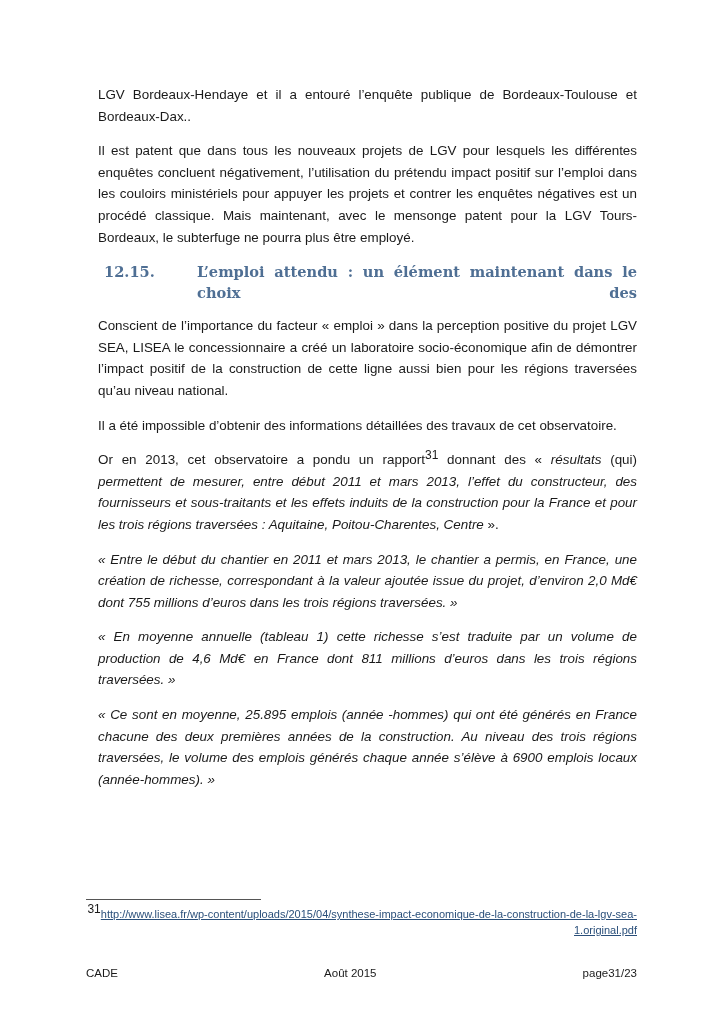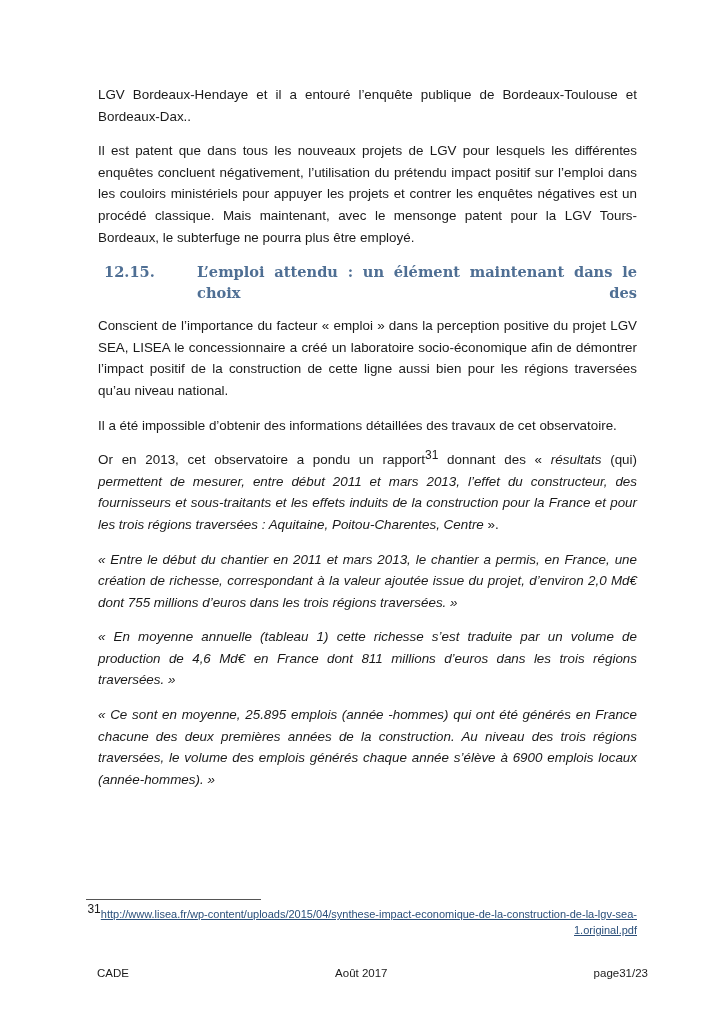--- a/index.html
+++ b/index.html
@@ -26,21 +26,21 @@
       position: absolute; left: 86px; top: 899px; width: 175px; height: 1px;
       background: #555;
     }
     .footnote {
       position: absolute; left: 86px; top: 906px; width: 551px;
       font-size: 11px; line-height: 16px; color: #1a1a1a; text-align: right;
     }
     .footnote a { color: #2a4f7a; text-decoration: underline; }
     .footer {
       position: absolute; left: 86px; top: 967px; width: 551px;
-      display: flex; justify-content: space-between; font-size: 11.5px; color: #1a1a1a; margin-left: 11px;
+      display: flex; justify-content: space-between; font-size: 11.5px; color: #1a1a1a;
     }
   </style>
 </head>
 <body>
 
 <div class="page">
   <p>LGV Bordeaux-Hendaye et il a entouré l’enquête publique de Bordeaux-Toulouse et Bordeaux-Dax..</p>
   <p>Il est patent que dans tous les nouveaux projets de LGV pour lesquels les différentes enquêtes concluent négativement, l’utilisation du prétendu impact positif sur l’emploi dans les couloirs ministériels pour appuyer les projets et contrer les enquêtes négatives est un procédé classique. Mais maintenant, avec le mensonge patent pour la LGV Tours-Bordeaux, le subterfuge ne pourra plus être employé.</p>
 
   <div class="heading heading-wrap" style="display:block;">
@@ -62,15 +62,15 @@
   <p class="quote">« Ce sont en moyenne, 25.895 emplois (année -hommes) qui ont été générés en France chacune des deux premières années de la construction. Au niveau des trois régions traversées, le volume des emplois générés chaque année s’élève à 6900 emplois locaux (année-hommes). »</p>
 </div>
 
 <div class="fn-rule"></div>
 <div class="footnote">
   <sup>31</sup><a>http://www.lisea.fr/wp-content/uploads/2015/04/synthese-impact-economique-de-la-construction-de-la-lgv-sea-1.original.pdf</a>
 </div>
 
 <div class="footer">
   <span>CADE</span>
-  <span>Août 2017</span>
+  <span>Août 2015</span>
   <span>page31/23</span>
 </div>
 
 </body></html>

